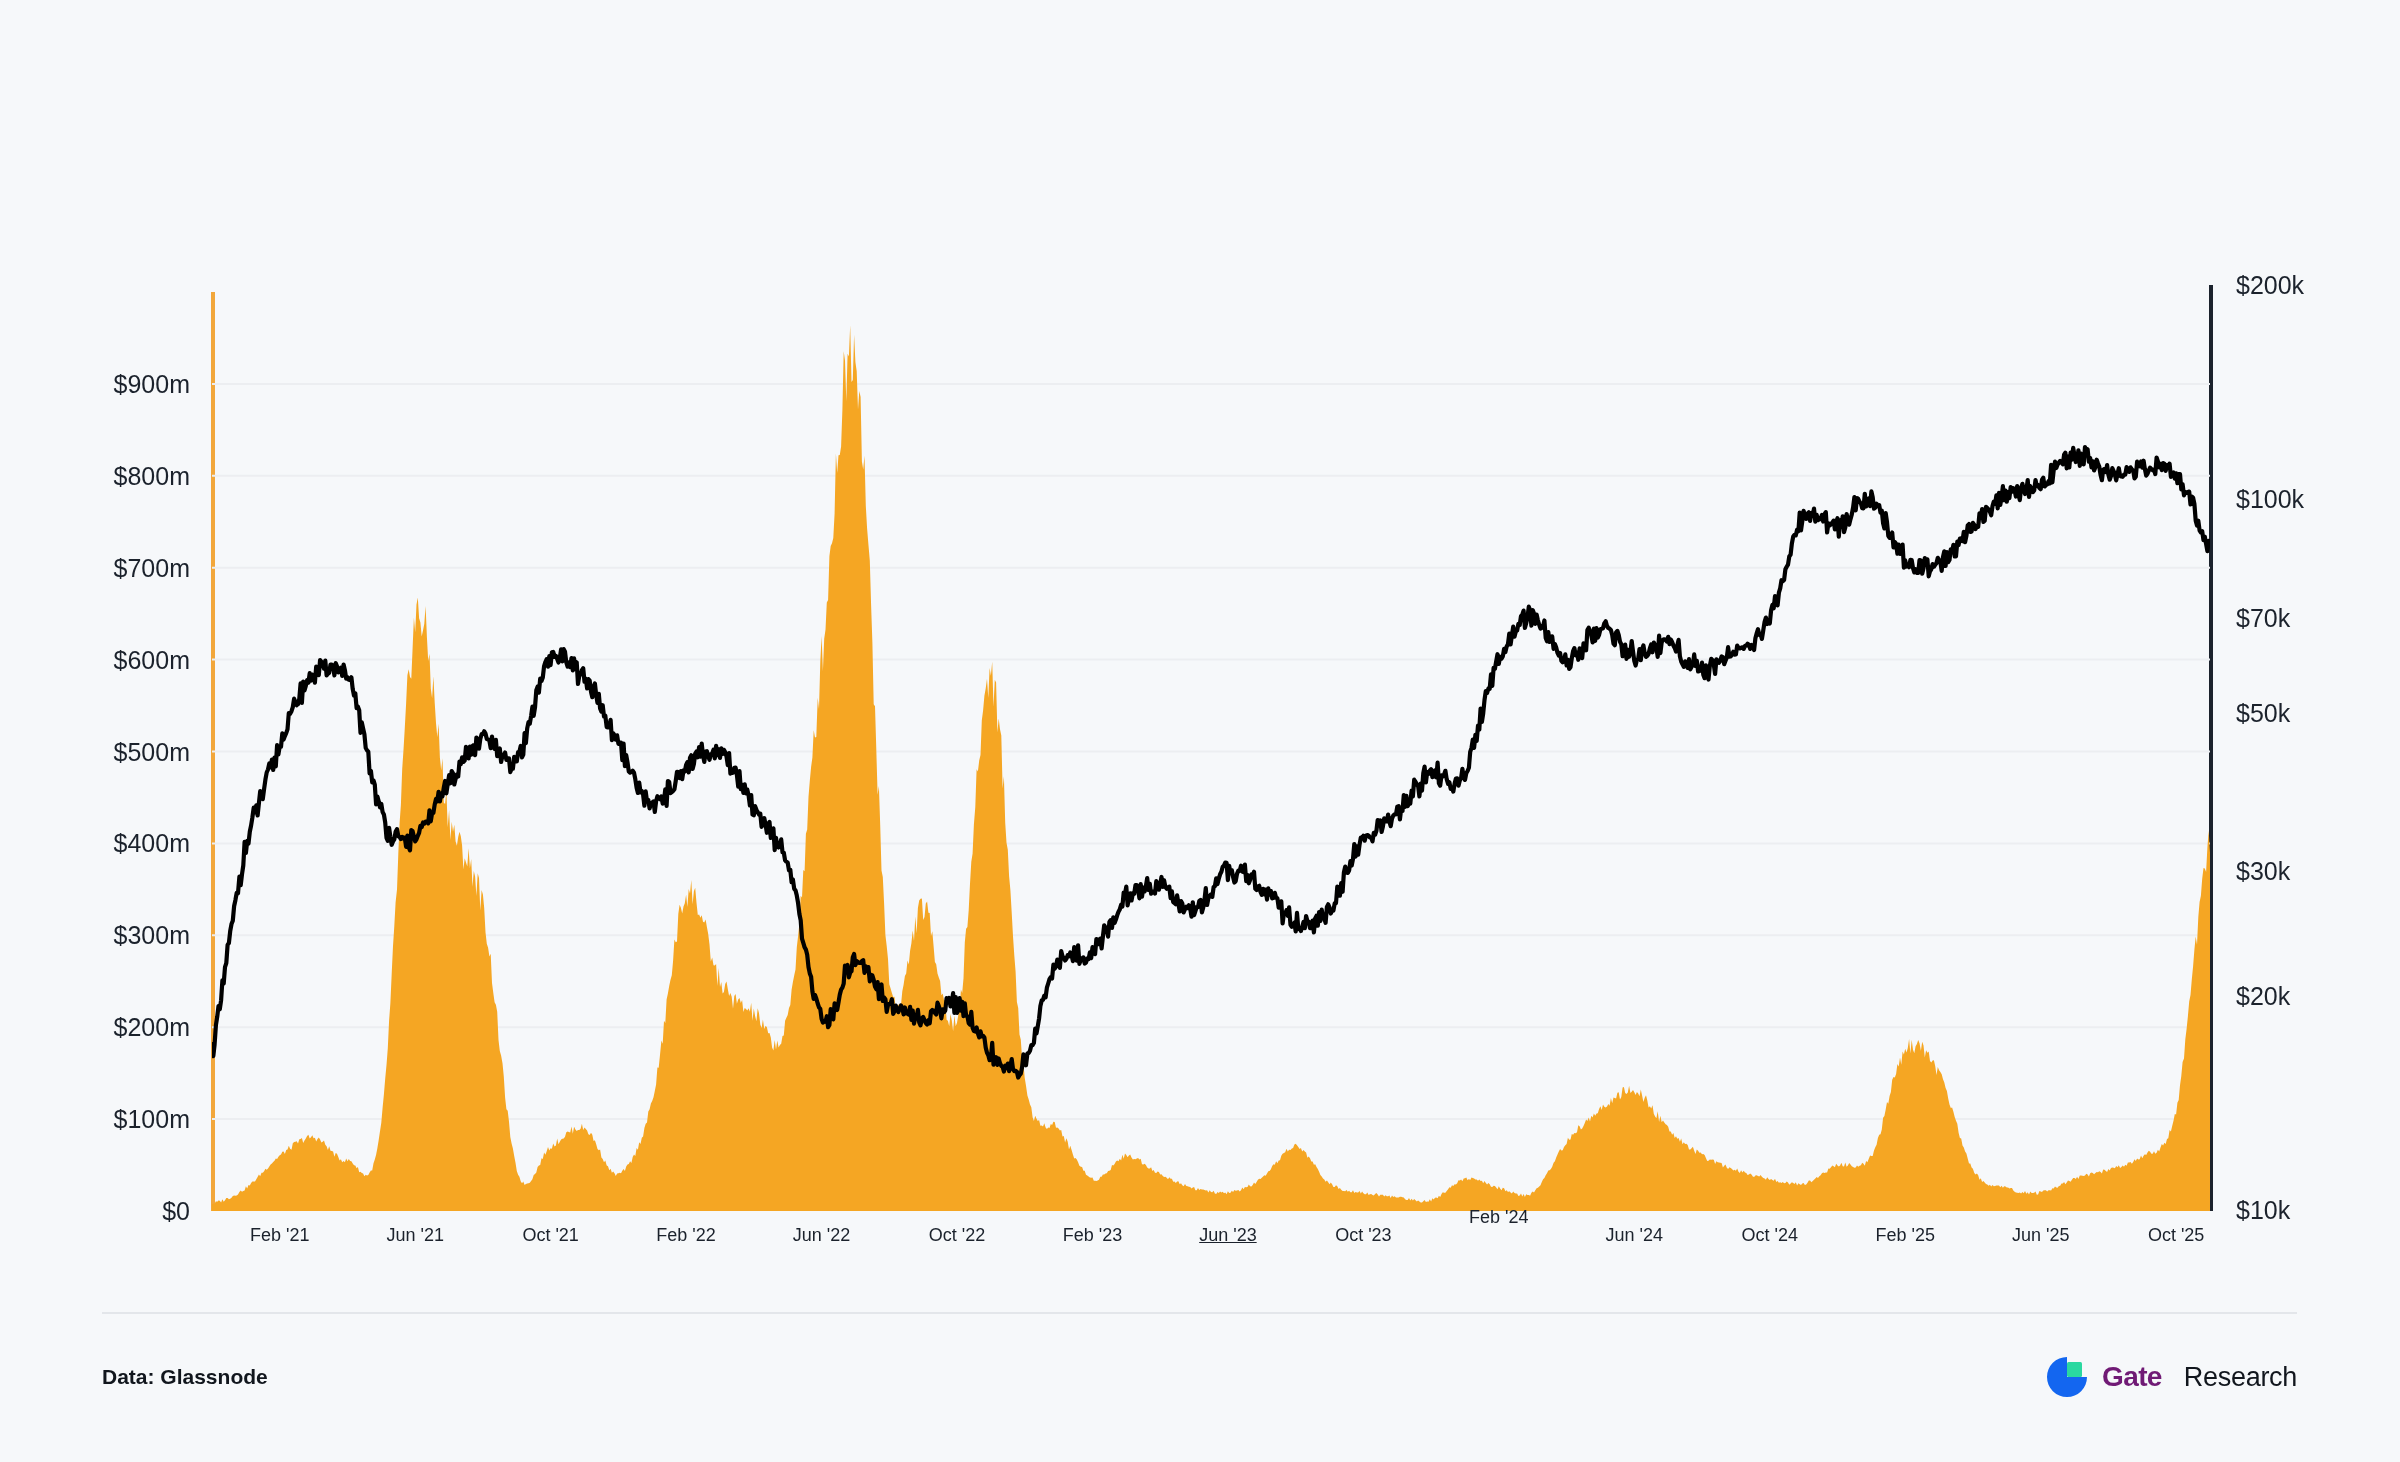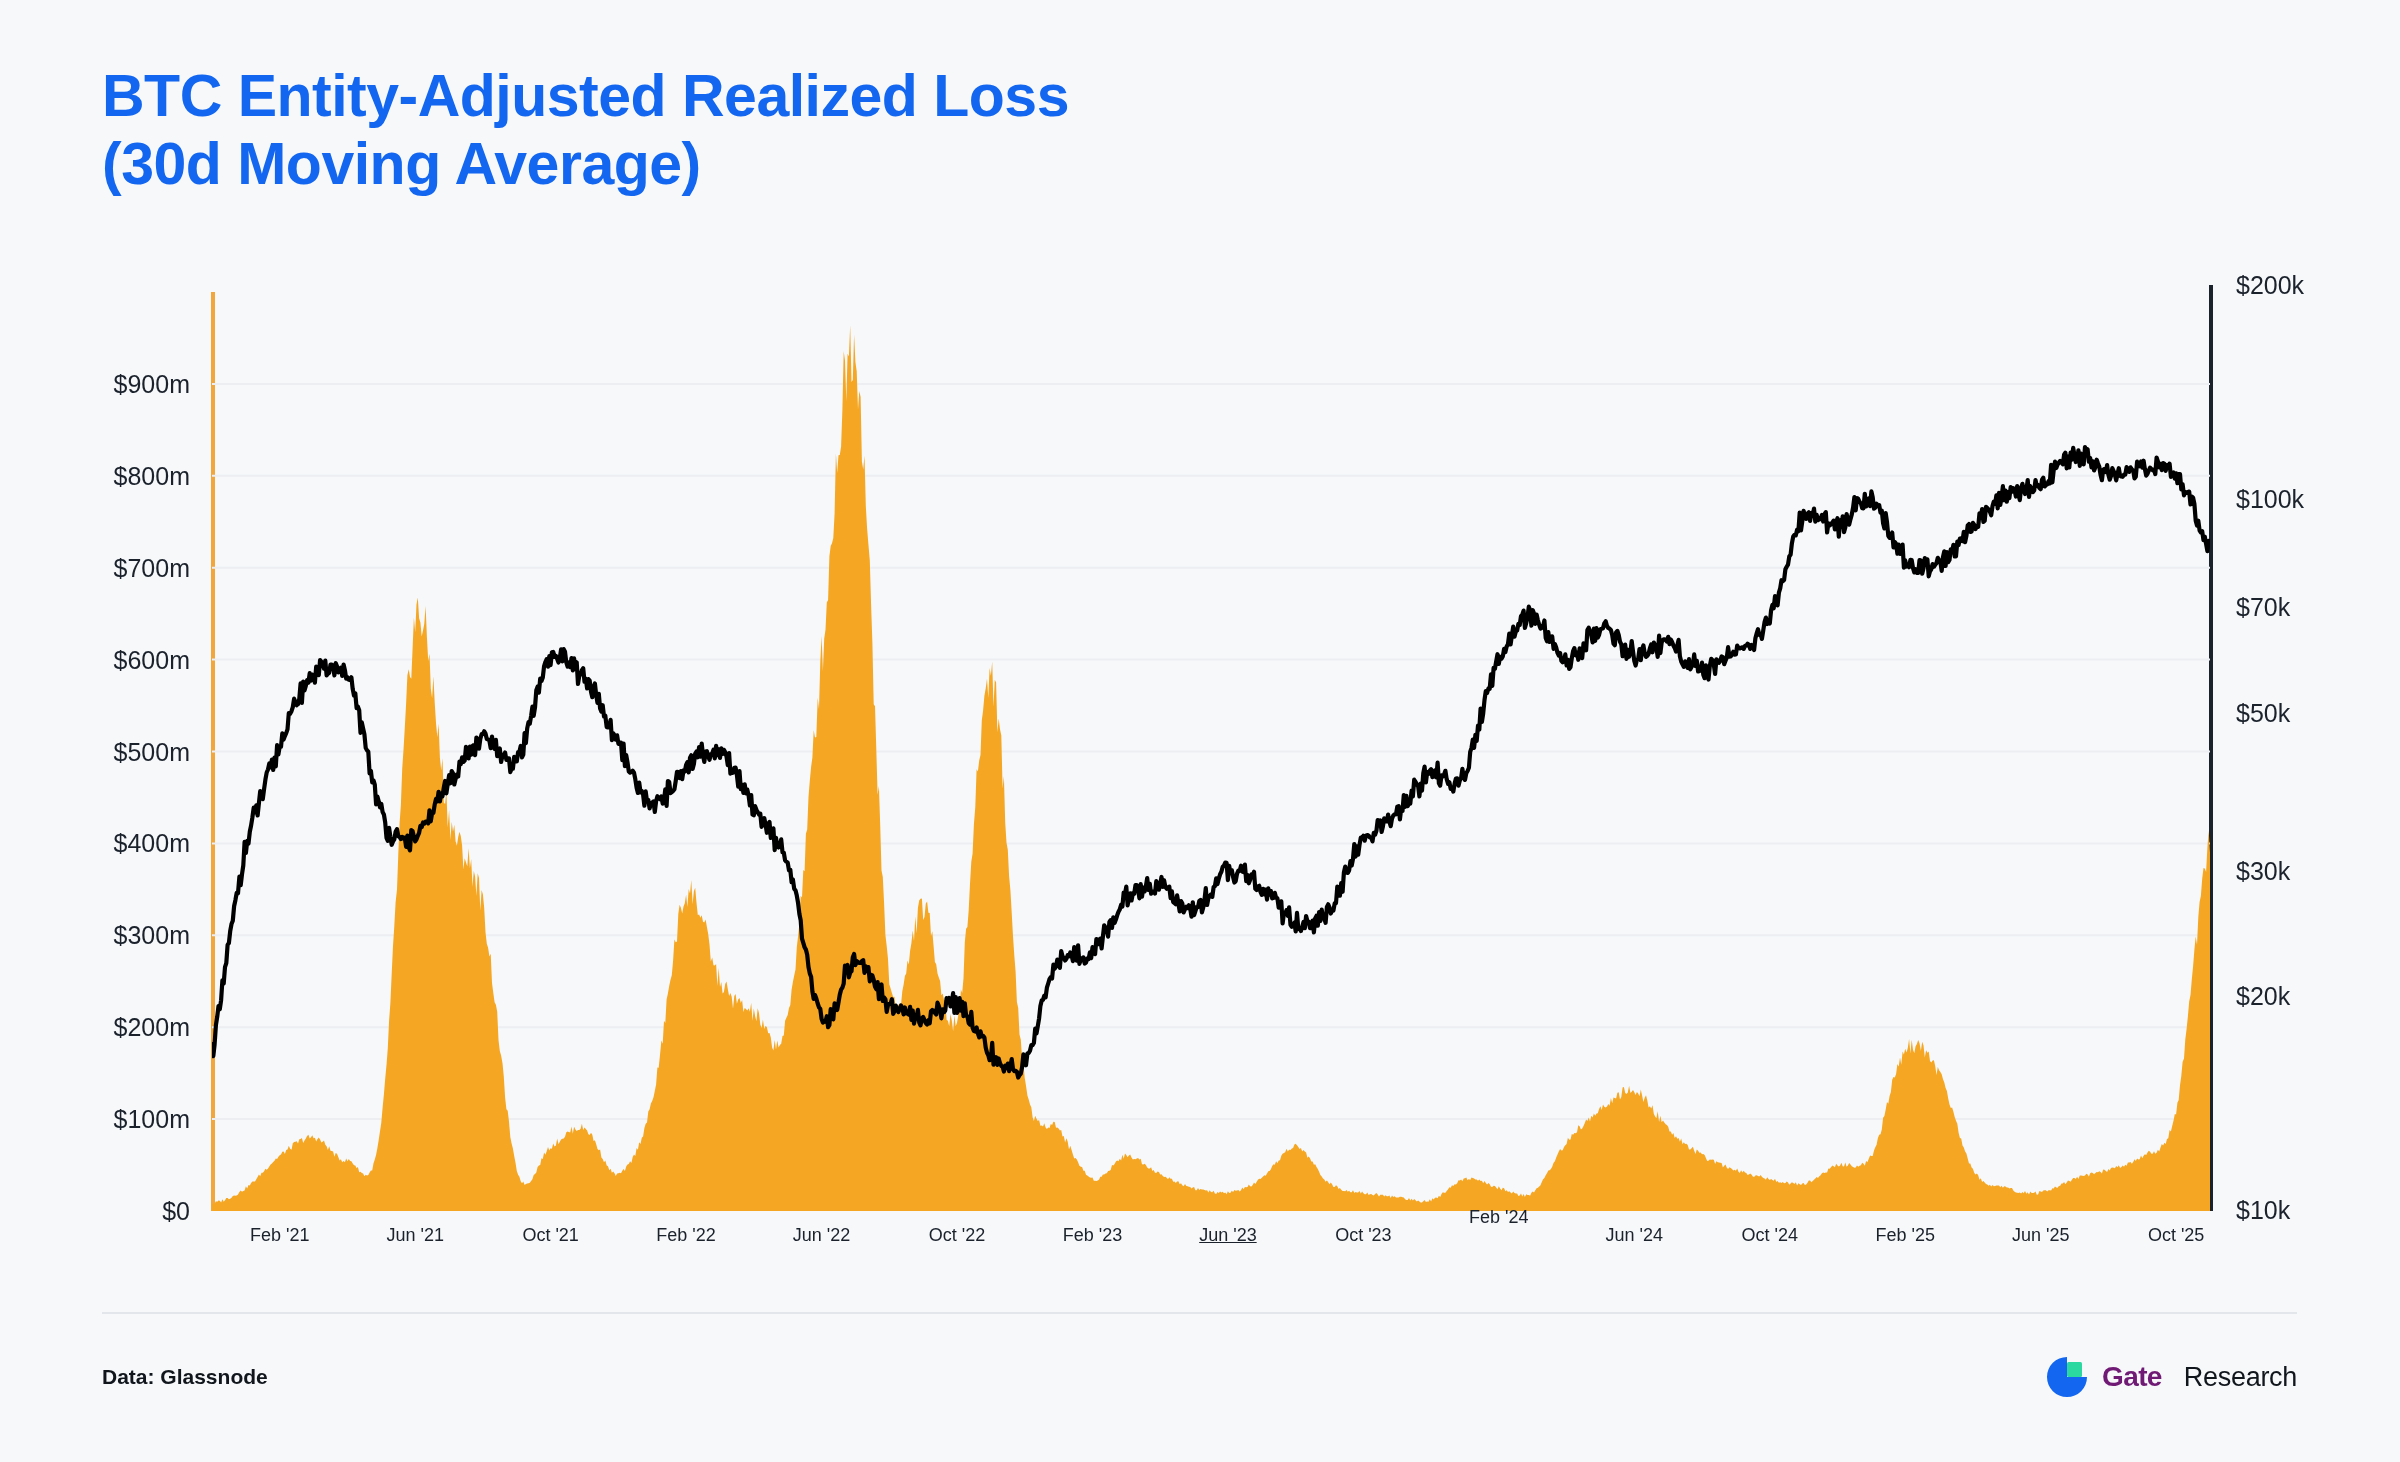--- a/index.html
+++ b/index.html
@@ -95,22 +95,20 @@
   .brand-research{
     font-size:27px;font-weight:normal;color:#11161d;letter-spacing:-0.3px;
     line-height:1;margin-left:10px;
   }
 </style>
 </head>
 <body>
 
 <div class="page">
 
-  <div class="title">BTC Entity-Adjusted Realized Loss
-(30d Moving Average)</div>
 
   <div class="chart-wrap">
 
     <div class="axis-left"></div>
     <div class="axis-right"></div>
 
     <div class="plot">
       <svg class="plot-svg" viewBox="0 0 1998 1112" preserveAspectRatio="none">
         <g id="gridlines">
             <line x1="0" x2="1998" y1="827.1" y2="827.1" stroke="#eceef1" stroke-width="2"></line>
@@ -138,21 +136,21 @@
         <div class="tick tick-left" style="right: 2210px; left: auto; width: 150px; top: 409.6px;">$600m</div>
         <div class="tick tick-left" style="right: 2210px; left: auto; width: 150px; top: 317.7px;">$700m</div>
         <div class="tick tick-left" style="right: 2210px; left: auto; width: 150px; top: 225.8px;">$800m</div>
         <div class="tick tick-left" style="right: 2210px; left: auto; width: 150px; top: 133.9px;">$900m</div>
       </div>
     <div id="ticks-right">
         <div class="tick tick-right" style="left: 2236px; top: 960px;">$10k</div>
         <div class="tick tick-right" style="left: 2236px; top: 745.975px;">$20k</div>
         <div class="tick tick-right" style="left: 2236px; top: 620.779px;">$30k</div>
         <div class="tick tick-right" style="left: 2236px; top: 463.05px;">$50k</div>
-        <div class="tick tick-right" style="left: 2236px; top: 357px;">$70k</div>
+        <div class="tick tick-right" style="left: 2236px; top: 368px;">$70k</div>
         <div class="tick tick-right" style="left: 2236px; top: 249.025px;">$100k</div>
         <div class="tick tick-right" style="left: 2236px; top: 35px;">$200k</div>
       </div>
     <div id="ticks-x">
         <div class="tick tick-x" style="left: 279.729px; top: 975px;">Feb '21</div>
         <div class="tick tick-x" style="left: 415.186px; top: 975px;">Jun '21</div>
         <div class="tick tick-x" style="left: 550.644px; top: 975px;">Oct '21</div>
         <div class="tick tick-x" style="left: 686.102px; top: 975px;">Feb '22</div>
         <div class="tick tick-x" style="left: 821.559px; top: 975px;">Jun '22</div>
         <div class="tick tick-x" style="left: 957.017px; top: 975px;">Oct '22</div>

